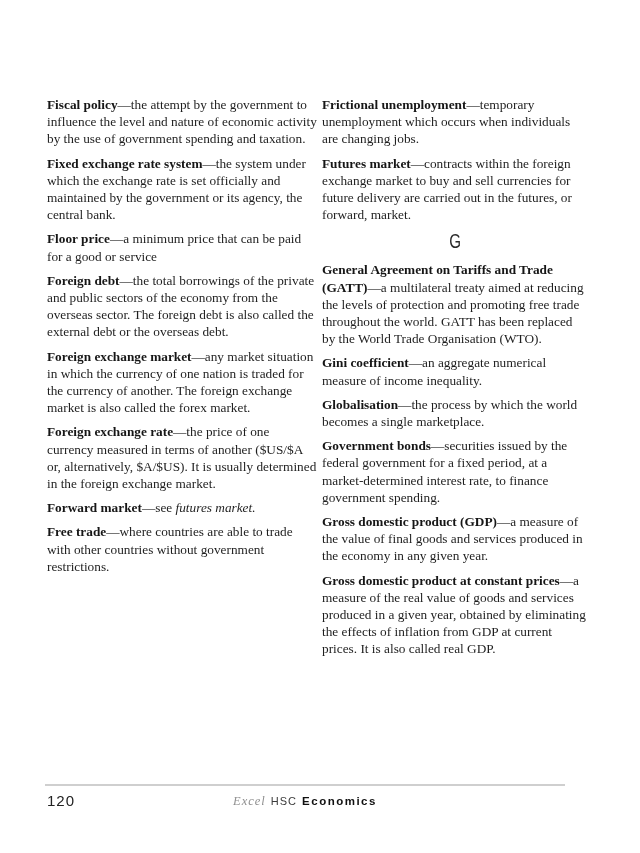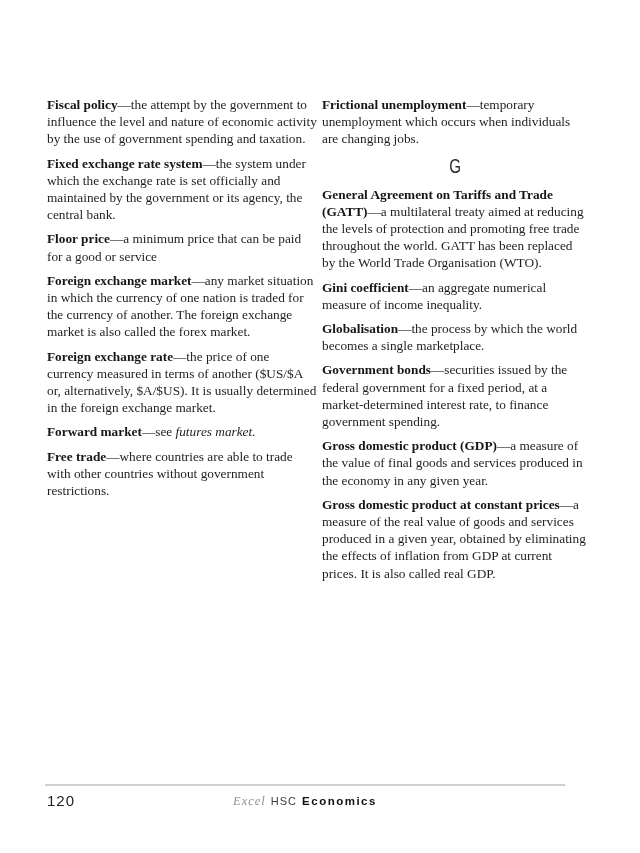--- a/index.html
+++ b/index.html
@@ -90,28 +90,30 @@
 </style>
 </head>
 <body>
 
 <div class="page">
 
   <div class="col col-left">
     <p class="entry"><b class="term">Fiscal policy</b><span class="def">—the attempt by the government to influence the level and nature of economic activity by the use of government spending and taxation.</span></p>
     <p class="entry"><b class="term">Fixed exchange rate system</b><span class="def">—the system under which the exchange rate is set officially and maintained by the government or its agency, the central bank.</span></p>
     <p class="entry"><b class="term">Floor price</b><span class="def">—a minimum price that can be paid for a good or service</span></p>
+    <p class="entry"><b class="term">Foreign debt</b><span class="def">—the total borrowings of the private and public sectors of the economy from the overseas sector. The foreign debt is also called the external debt or the overseas debt.</span></p>
     <p class="entry"><b class="term">Foreign exchange market</b><span class="def">—any market situation in which the currency of one nation is traded for the currency of another. The foreign exchange market is also called the forex market.</span></p>
     <p class="entry"><b class="term">Foreign exchange rate</b><span class="def">—the price of one currency measured in terms of another ($US/$A or, alternatively, $A/$US). It is usually determined in the foreign exchange market.</span></p>
     <p class="entry"><b class="term">Forward market</b><span class="def">—see </span><i class="def def-italic">futures market.</i></p>
     <p class="entry"><b class="term">Free trade</b><span class="def">—where countries are able to trade with other countries without government restrictions.</span></p>
   </div>
 
   <div class="col col-right">
     <p class="entry"><b class="term">Frictional unemployment</b><span class="def">—temporary unemployment which occurs when individuals are changing jobs.</span></p>
+    <p class="entry"><b class="term">Futures market</b><span class="def">—contracts within the foreign exchange market to buy and sell currencies for future delivery are carried out in the futures, or forward, market.</span></p>
 
     <div class="section-heading"><span class="condensed">G</span></div>
 
     <p class="entry"><b class="term">General Agreement on Tariffs and Trade (GATT)</b><span class="def">—a multilateral treaty aimed at reducing the levels of protection and promoting free trade throughout the world. GATT has been replaced by the World Trade Organisation (WTO).</span></p>
     <p class="entry"><b class="term">Gini coefficient</b><span class="def">—an aggregate numerical measure of income inequality.</span></p>
     <p class="entry"><b class="term">Globalisation</b><span class="def">—the process by which the world becomes a single marketplace.</span></p>
     <p class="entry"><b class="term">Government bonds</b><span class="def">—securities issued by the federal government for a fixed period, at a market-determined interest rate, to finance government spending.</span></p>
     <p class="entry"><b class="term">Gross domestic product (GDP)</b><span class="def">—a measure of the value of final goods and services produced in the economy in any given year.</span></p>
     <p class="entry"><b class="term">Gross domestic product at constant prices</b><span class="def">—a measure of the real value of goods and services produced in a given year, obtained by eliminating the effects of inflation from GDP at current prices. It is also called real GDP.</span></p>
   </div>

